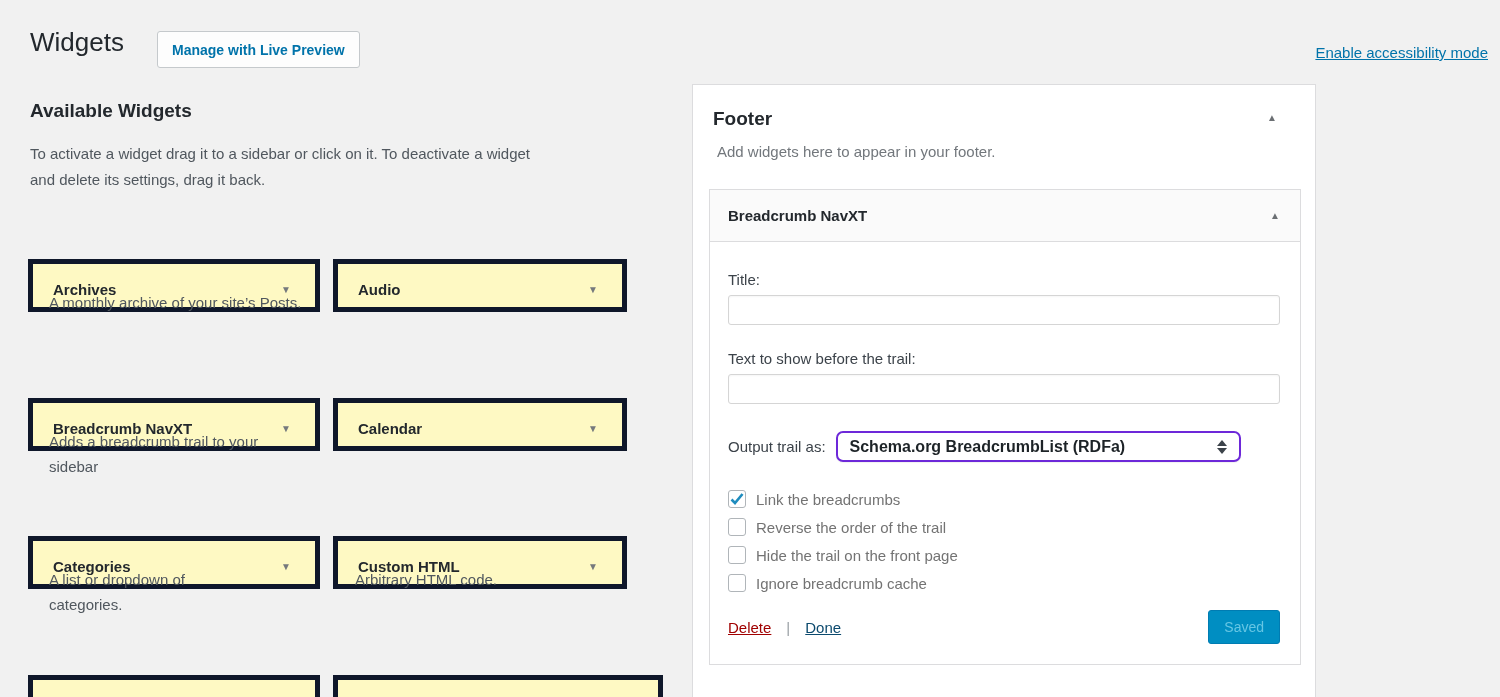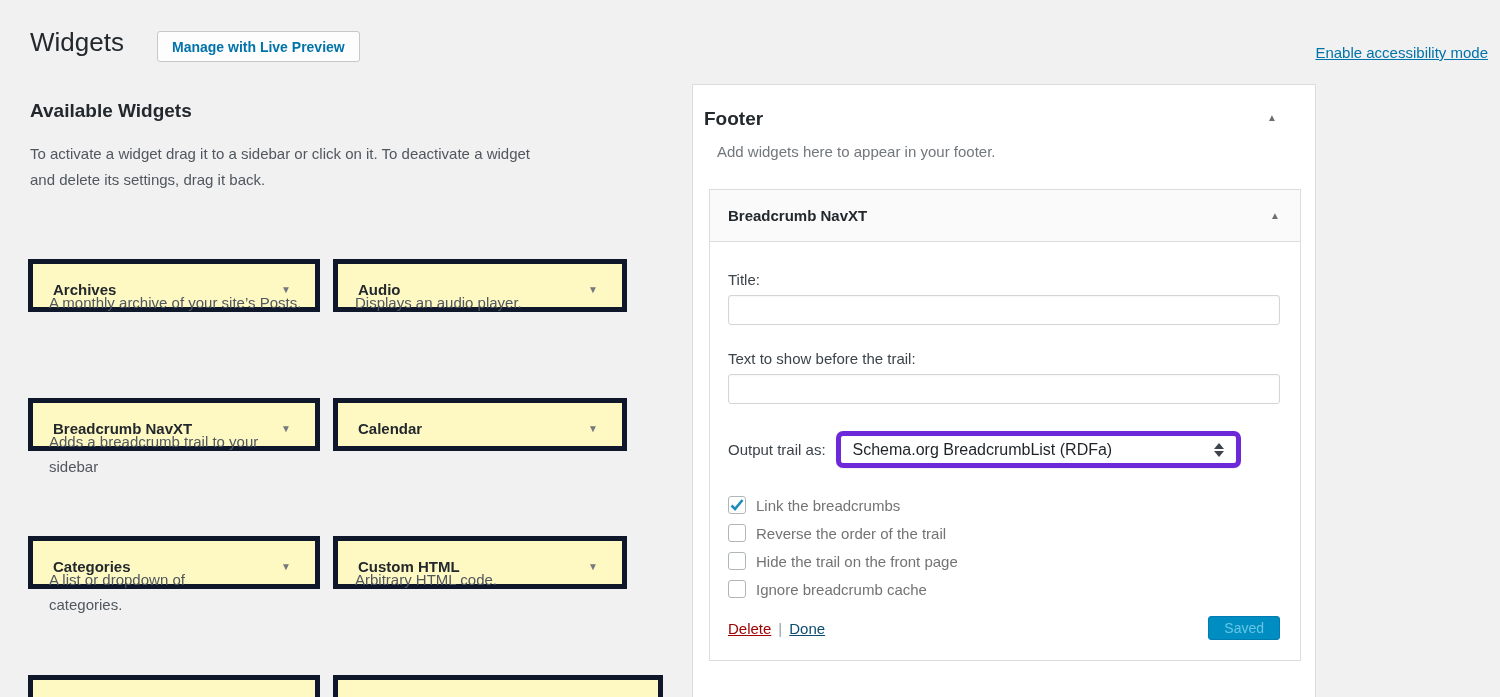--- a/index.html
+++ b/index.html
@@ -16,21 +16,21 @@
   
   .a11y-link {
     position: absolute; top: 8px; right: 12px;
     font-size: 15px; color: #0073aa; text-decoration: underline; cursor: pointer; margin-top: 36px;
   }
   .page-title {
     position: absolute; left: 30px; top: 27px;
     font-size: 26px; font-weight: 400; color: #23282d; text-align: center;
   }
   .manage-btn {
-    position: absolute; left: 157px; top: 31px; height: 31px;
+    position: absolute; left: 157px; top: 31px; height: 37px;
     padding: 0 14px; font-family: inherit;
     font-size: 14px; font-weight: 600; color: #0073aa;
     background: #fdfdfd; border: 1px solid #c5c9cc; border-radius: 3px;
     cursor: pointer;
   }
 
   
   .avail-heading {
     position: absolute; left: 30px; top: 100px;
     font-size: 19px; font-weight: 700; color: #23282d;
@@ -56,21 +56,21 @@
   .wdesc {
     position: absolute;
     font-size: 15px; line-height: 1.68; color: #50575e;
   }
 
   
   .panel {
     position: absolute; left: 692px; top: 84px; width: 624px; height: 614px;
     background: #fff; border: 1px solid #dcdcde;
   }
-  .panel-head { position: relative; margin: 23px 24px 0 11px; }
+  .panel-head { position: relative; margin: 23px 24px 0 20px; }
   .panel-title { font-size: 19px; font-weight: 700; color: #23282d; }
   .uparrow { font-size: 10px; color: #6b6f73; cursor: pointer; }
   .panel-head .uparrow { position: absolute; right: 14px; top: 4px; }
   .panel-desc {
     margin: 13px 24px 0 24px;
     font-size: 15px; color: #72777c;
   }
   .widget-box {
     margin: 29px 14px 0 16px;
     border: 1px solid #dcdcde; background: #fff;
@@ -90,46 +90,46 @@
   .field-label:first-child { margin-top: 11px; }
   .text-input {
     display: block; width: 100%; height: 30px;
     border: 1px solid #d5d5d5; border-radius: 3px; background: #fff;
     box-shadow: inset 0 1px 2px rgba(0,0,0,.04);
     font-family: inherit; font-size: 14px; padding: 0 8px; color: #32373c;
   }
   .output-row { display: flex; align-items: center; margin-top: 27px; }
   .output-row .field-label { margin: 0 10px 0 0; }
   .fake-select {
-    display: flex; align-items: center; width: 405px; height: 37px;
-    background: #fff; border: 5px solid #6d28d9; border-radius: 7px;
+    display: flex; align-items: center; width: 405px; height: 31px;
+    background: #fff; border: 2px solid #6d28d9; border-radius: 7px;
     box-shadow: 0 1px 1px rgba(0,0,0,.06);
-    padding: 0 12px; cursor: pointer;
+    padding: 0 12px; cursor: pointer; font-weight: bold;
   }
   .fake-select .sel-text { font-size: 16px; color: #1d2327; white-space: nowrap; }
   .stepper { margin-left: auto; display: flex; flex-direction: column; gap: 2px; padding-left: 14px; }
   .tri-up { width: 0; height: 0; border-left: 5px solid transparent; border-right: 5px solid transparent; border-bottom: 6px solid #3c434a; }
   .tri-down { width: 0; height: 0; border-left: 5px solid transparent; border-right: 5px solid transparent; border-top: 6px solid #3c434a; }
 
   .checks { margin-top: 23px; }
   .check-row { display: flex; align-items: center; height: 28px; cursor: pointer; }
   .checkbox {
     width: 18px; height: 18px; flex: 0 0 18px;
     border: 1px solid #b0b5b9; border-radius: 3px; background: #fff;
     display: inline-flex; align-items: center; justify-content: center;
   }
   .checkbox svg { display: block; }
   .check-label { font-size: 15px; color: #737373; margin-left: 10px; }
 
-  .widget-foot { display: flex; align-items: center; margin-top: 13px; }
+  .widget-foot { display: flex; align-items: center; margin-top: 13px; gap: 8px; }
   .del-link { font-size: 15px; color: #a00000; text-decoration: underline; cursor: pointer; }
   .foot-sep { font-size: 15px; color: #9aa0a5; margin: 0 7px; }
   .done-link { font-size: 15px; color: #0c4a6e; text-decoration: underline; cursor: pointer; }
   .saved-btn {
-    margin-left: auto; height: 24px; padding: 0 15px;
+    margin-left: auto; height: 34px; padding: 0 15px;
     background: #008ec2; border: 1px solid #007cb2; border-radius: 3px;
     color: #66c6e4; font-family: inherit; font-size: 14px; font-weight: 400;
     cursor: default;
   }
 </style>
 </head>
 <body>
 
 <div class="page">
 
@@ -143,21 +143,20 @@
   <div class="wcard" style="left:28px;top:218px;width:292px">
     <span class="wname">Archives</span>
     <span class="warrow">▼</span>
   </div>
   <p class="wdesc" style="left:49px;top:290px;width:255px">A monthly archive of your site’s Posts.</p>
 
   <div class="wcard" style="left:333px;top:218px;width:294px">
     <span class="wname">Audio</span>
     <span class="warrow">▼</span>
   </div>
-  <p class="wdesc" style="left:355px;top:290px;width:280px">Displays an audio player.</p>
 
   <div class="wcard" style="left:28px;top:357px;width:292px">
     <span class="wname">Breadcrumb NavXT</span>
     <span class="warrow">▼</span>
   </div>
   <p class="wdesc" style="left:49px;top:429px;width:215px">Adds a breadcrumb trail to your sidebar</p>
 
   <div class="wcard" style="left:333px;top:357px;width:294px">
     <span class="wname">Calendar</span>
     <span class="warrow">▼</span>

